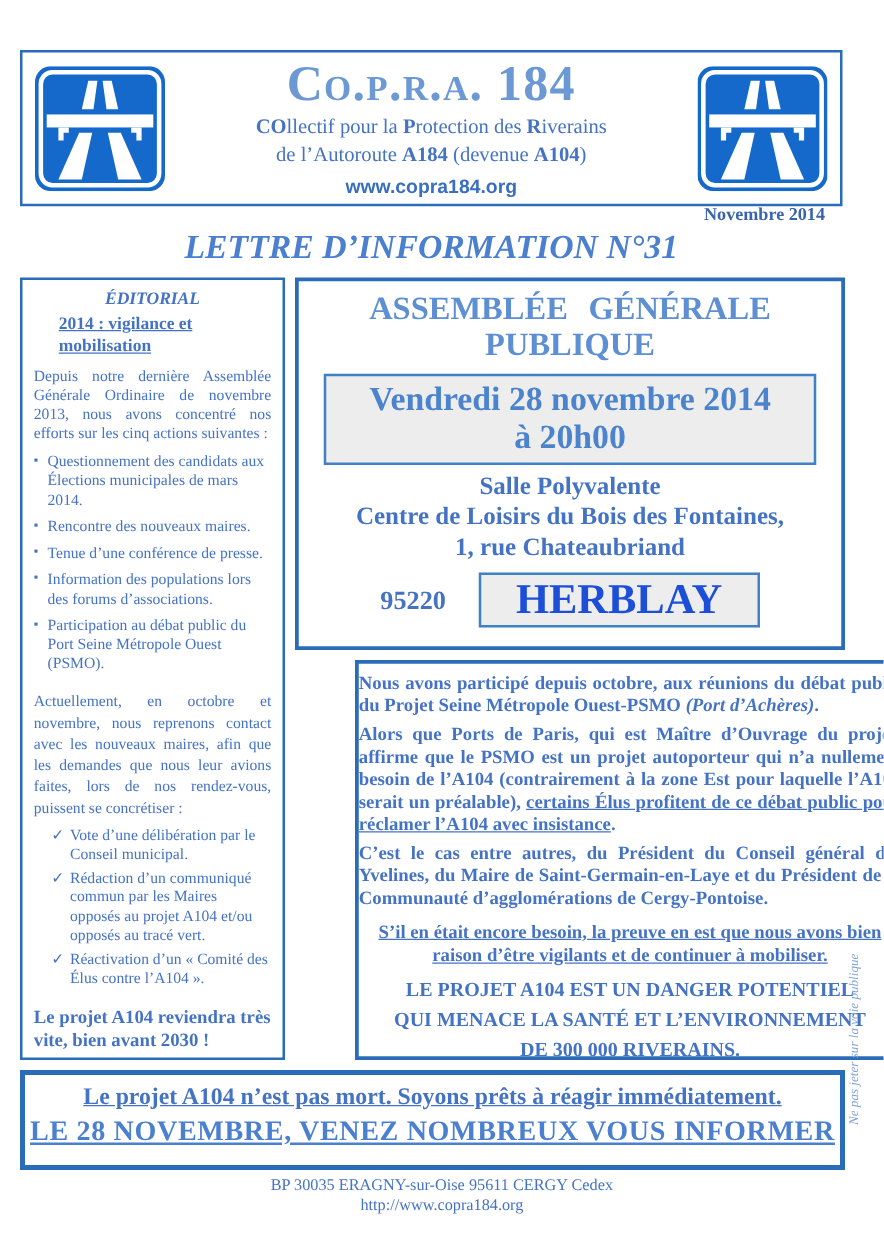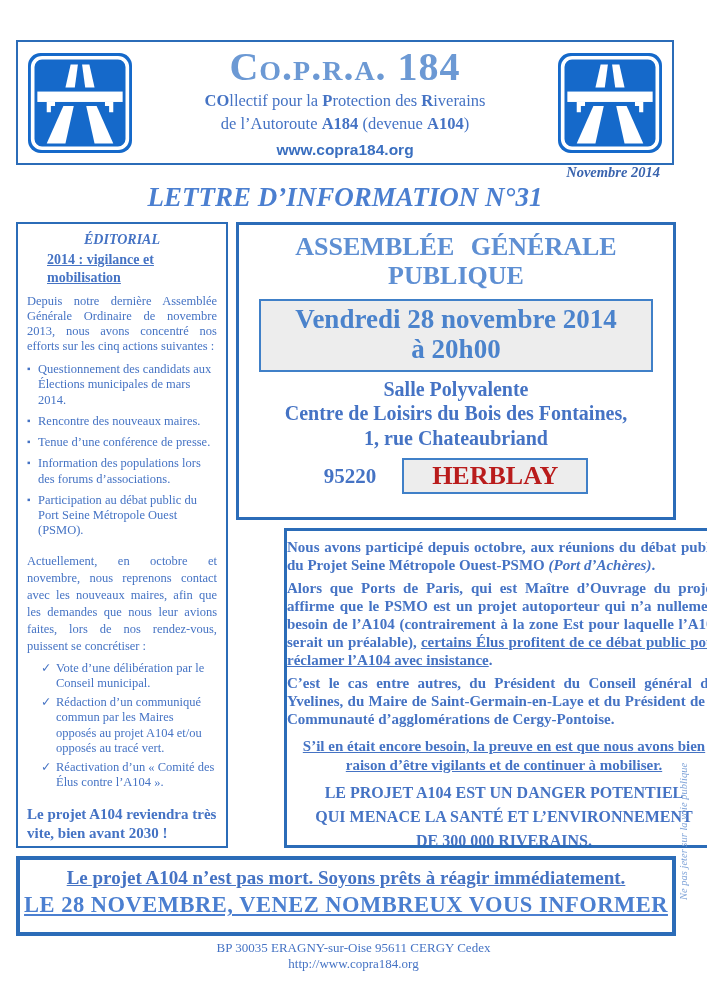--- a/index.html
+++ b/index.html
@@ -15,21 +15,21 @@
   .org-name{font-size:40px;font-weight:bold;font-variant:small-caps;
     color:#6C99D4;line-height:1.05;letter-spacing:1px;}
   .subtitle{font-size:16.5px;color:#4573C4;line-height:1.22;margin-top:3px;}
   .b{font-weight:bold;}
   .it{font-style:italic;}
   .u{text-decoration:underline;}
   .website{font-family:"Liberation Sans", sans-serif;font-weight:bold;
     font-size:15.5px;color:#3A6FC0;margin-top:7px;}
 
   .date-line{position:absolute;top:164px;right:47px;font-size:14.5px;
-    font-weight:bold;color:#3A64AE;font-style:italic;}
+    font-weight:bold;color:#3A64AE;}
   .lettre-title{position:absolute;top:182px;left:16px;width:658px;text-align:center;
     font-size:27px;font-weight:bold;font-style:italic;color:#4B7FD0;}
 
   
   .editorial-box{position:absolute;left:16px;top:222px;width:212px;height:626px;
     border:2px solid #2B6CB8;box-sizing:border-box;padding:8px 9px;overflow:hidden;}
   .edi-title{text-align:center;font-size:14px;font-weight:bold;font-style:italic;}
   .edi-subtitle{font-size:14px;font-weight:bold;
     text-decoration:underline;margin:3px auto 8px;max-width:150px;line-height:1.25;}
   .edi-p{font-size:12.5px;line-height:1.2;text-align:justify;margin:0 0 8px 0;}
@@ -47,22 +47,22 @@
   .asm-title{font-size:26px;font-weight:bold;color:#5E8FD3;line-height:1.12;
     margin-top:7px;}
   .asm-title .l1{word-spacing:10px;}
   .date-box{margin:9px 20px 0;border:2px solid #4080C8;background:#EDEDED;
     padding:3px 0 5px;color:#4B83CC;}
   .date-box .l1{font-size:27px;font-weight:bold;line-height:1.15;}
   .date-box .l2{font-size:27px;font-weight:bold;line-height:1.1;}
   .venue{font-size:20px;font-weight:bold;line-height:1.22;margin-top:5px;}
   .city-row{display:flex;justify-content:center;align-items:center;gap:26px;margin-top:8px;}
   .zip{font-size:21px;font-weight:bold;}
-  .city-box{border:2px solid #4080C8;background:#EDEDED;color:#b91c1c;
-    font-size:26px;font-weight:bold;padding:1px 28px;}
+  .city-box{border:2px solid #4080C8;background:#EDEDED;color:#1d4ed8;
+    font-size:34px;font-weight:bold;padding:1px 28px;}
 
   
   .main-box{position:absolute;left:236px;top:528px;width:440px;height:320px;
     border:3px solid #2B6CB8;box-sizing:border-box;padding:7px 0;overflow:hidden;margin-left:48px;}
   .mp{font-size:15px;font-weight:bold;line-height:1.2;text-align:justify;margin:0 0 5px 0;}
   .mp-center{font-size:15px;font-weight:bold;line-height:1.25;text-align:center;
     text-decoration:underline;margin:9px 4px 6px;}
   .mp-caps{font-size:16px;font-weight:bold;line-height:1.5;text-align:center;margin-top:4px;}
 
   

